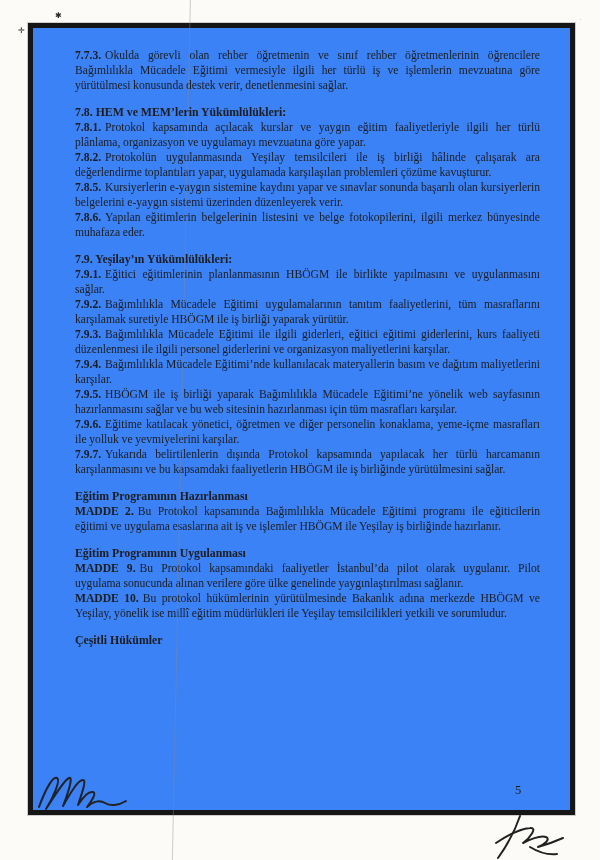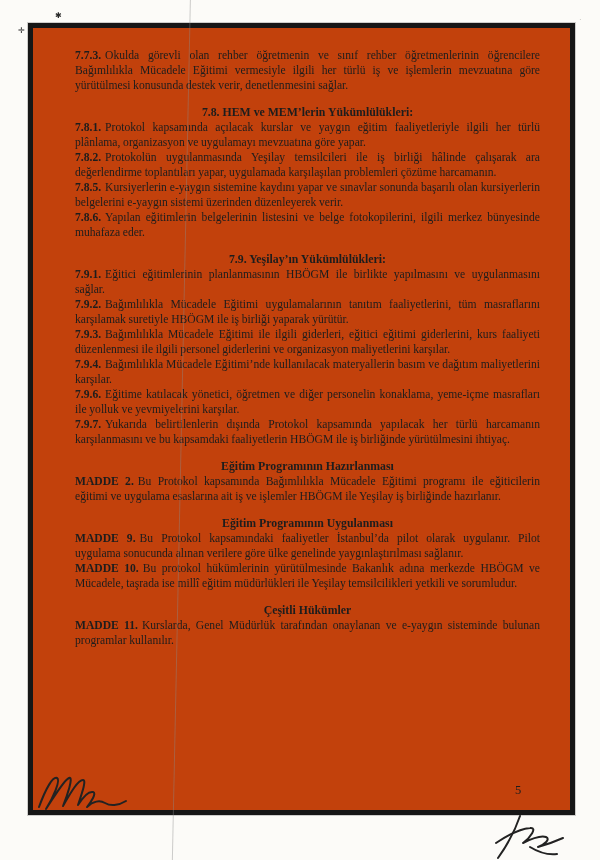--- a/index.html
+++ b/index.html
@@ -7,38 +7,38 @@
     width:600px;height:860px;position:relative;overflow:hidden;
     background:#fcfbf8;
     font-family:"Liberation Serif","DejaVu Serif",serif;
     color:#1d1d1d;
   }
   .page-frame{
     position:absolute;left:28px;top:23px;
     width:537px;height:782px;
     border:5px solid #161616;
     box-shadow:0 0 0 1px rgba(120,120,120,.35);
-    background:#c2410c;
+    background:#3b82f6;
   }
   .content{
     position:absolute;left:0;top:0;right:0;bottom:0;
     padding:20px 30px 0 42px;
     overflow:hidden;
   }
   .content p{margin:0;}
   p.para{
     font-size:11.6px;line-height:15px;
     text-align:justify;
     word-spacing:-0.2px;
   }
   p.heading{
     font-size:11.8px;line-height:15px;
     font-weight:bold;
     margin-top:12px !important;
-    text-align:center;
+    text-align:left;
   }
   .content p:first-child{margin-top:0 !important;}
   .num{font-weight:bold;padding-right:4px;}
   .crease{
     position:absolute;left:190px;top:-6px;width:1px;height:875px;
     background:#8a8a8a;opacity:.42;
     transform:rotate(1.2deg);transform-origin:top center;
     z-index:5;pointer-events:none;
   }
   .page-number{
@@ -61,42 +61,42 @@
 <span class="speck speck-b">✛</span>
 <span class="speck speck-c">·</span>
 
 <div class="page-frame">
   <div class="content">
 
     <p class="para"><b class="num">7.7.3.</b><span>Okulda görevli olan rehber öğretmenin ve sınıf rehber öğretmenlerinin öğrencilere Bağımlılıkla Mücadele Eğitimi vermesiyle ilgili her türlü iş ve işlemlerin mevzuatına göre yürütülmesi konusunda destek verir, denetlenmesini sağlar.</span></p>
 
     <p class="heading">7.8. HEM ve MEM’lerin Yükümlülükleri:</p>
     <p class="para"><b class="num">7.8.1.</b><span>Protokol kapsamında açılacak kurslar ve yaygın eğitim faaliyetleriyle ilgili her türlü plânlama, organizasyon ve uygulamayı mevzuatına göre yapar.</span></p>
-    <p class="para"><b class="num">7.8.2.</b><span>Protokolün uygulanmasında Yeşilay temsilcileri ile iş birliği hâlinde çalışarak ara değerlendirme toplantıları yapar, uygulamada karşılaşılan problemleri çözüme harcamanın.</span></p>
+    <p class="para"><b class="num">7.8.2.</b><span>Protokolün uygulanmasında Yeşilay temsilcileri ile iş birliği hâlinde çalışarak ara değerlendirme toplantıları yapar, uygulamada karşılaşılan problemleri çözüme kavuşturur.</span></p>
     <p class="para"><b class="num">7.8.5.</b><span>Kursiyerlerin e-yaygın sistemine kaydını yapar ve sınavlar sonunda başarılı olan kursiyerlerin belgelerini e-yaygın sistemi üzerinden düzenleyerek verir.</span></p>
     <p class="para"><b class="num">7.8.6.</b><span>Yapılan eğitimlerin belgelerinin listesini ve belge fotokopilerini, ilgili merkez bünyesinde muhafaza eder.</span></p>
 
     <p class="heading">7.9. Yeşilay’ın Yükümlülükleri:</p>
     <p class="para"><b class="num">7.9.1.</b><span>Eğitici eğitimlerinin planlanmasının HBÖGM ile birlikte yapılmasını ve uygulanmasını sağlar.</span></p>
     <p class="para"><b class="num">7.9.2.</b><span>Bağımlılıkla Mücadele Eğitimi uygulamalarının tanıtım faaliyetlerini, tüm masraflarını karşılamak suretiyle HBÖGM ile iş birliği yaparak yürütür.</span></p>
     <p class="para"><b class="num">7.9.3.</b><span>Bağımlılıkla Mücadele Eğitimi ile ilgili giderleri, eğitici eğitimi giderlerini, kurs faaliyeti düzenlenmesi ile ilgili personel giderlerini ve organizasyon maliyetlerini karşılar.</span></p>
     <p class="para"><b class="num">7.9.4.</b><span>Bağımlılıkla Mücadele Eğitimi’nde kullanılacak materyallerin basım ve dağıtım maliyetlerini karşılar.</span></p>
+    <p class="para"><b class="num">7.9.5.</b><span>HBÖGM ile iş birliği yaparak Bağımlılıkla Mücadele Eğitimi’ne yönelik web sayfasının hazırlanmasını sağlar ve bu web sitesinin hazırlanması için tüm masrafları karşılar.</span></p>
     <p class="para"><b class="num">7.9.6.</b><span>Eğitime katılacak yönetici, öğretmen ve diğer personelin konaklama, yeme-içme masrafları ile yolluk ve yevmiyelerini karşılar.</span></p>
-    <p class="para"><b class="num">7.9.7.</b><span>Yukarıda belirtilenlerin dışında Protokol kapsamında yapılacak her türlü harcamanın karşılanmasını ve bu kapsamdaki faaliyetlerin HBÖGM ile iş birliğinde yürütülmesini ihtiyaç.</span></p>
+    <p class="para"><b class="num">7.9.7.</b><span>Yukarıda belirtilenlerin dışında Protokol kapsamında yapılacak her türlü harcamanın karşılanmasını ve bu kapsamdaki faaliyetlerin HBÖGM ile iş birliğinde yürütülmesini sağlar.</span></p>
 
     <p class="heading">Eğitim Programının Hazırlanması</p>
     <p class="para"><b class="num">MADDE 2.</b><span>Bu Protokol kapsamında Bağımlılıkla Mücadele Eğitimi programı ile eğiticilerin eğitimi ve uygulama esaslarına ait iş ve işlemler HBÖGM ile Yeşilay iş birliğinde hazırlanır.</span></p>
 
     <p class="heading">Eğitim Programının Uygulanması</p>
     <p class="para"><b class="num">MADDE 9.</b><span>Bu Protokol kapsamındaki faaliyetler İstanbul’da pilot olarak uygulanır. Pilot uygulama sonucunda alınan verilere göre ülke genelinde yaygınlaştırılması sağlanır.</span></p>
 
-    <p class="para"><b class="num">MADDE 10.</b><span>Bu protokol hükümlerinin yürütülmesinde Bakanlık adına merkezde HBÖGM ve Mücadele, taşrada ise millî eğitim müdürlükleri ile Yeşilay temsilcilikleri yetkili ve sorumludur.</span></p>
+    <p class="para"><b class="num">MADDE 10.</b><span>Bu protokol hükümlerinin yürütülmesinde Bakanlık adına merkezde HBÖGM ve Yeşilay, yönelik ise millî eğitim müdürlükleri ile Yeşilay temsilcilikleri yetkili ve sorumludur.</span></p>
 
     <p class="heading">Çeşitli Hükümler</p>
-    <p class="para"><b class="num">MADDE 11.</b><span>Kurslarda, Genel Müdürlük tarafından onaylanan ve e-yaygın sisteminde bulunan programlar kullanılır.</span></p>
 
   </div>
 </div>
 
 <div class="crease"></div>
 
 <span class="page-number">5</span>
 
 <div class="sig sig-left">
   <svg width="92" height="44" viewBox="0 0 92 44">

